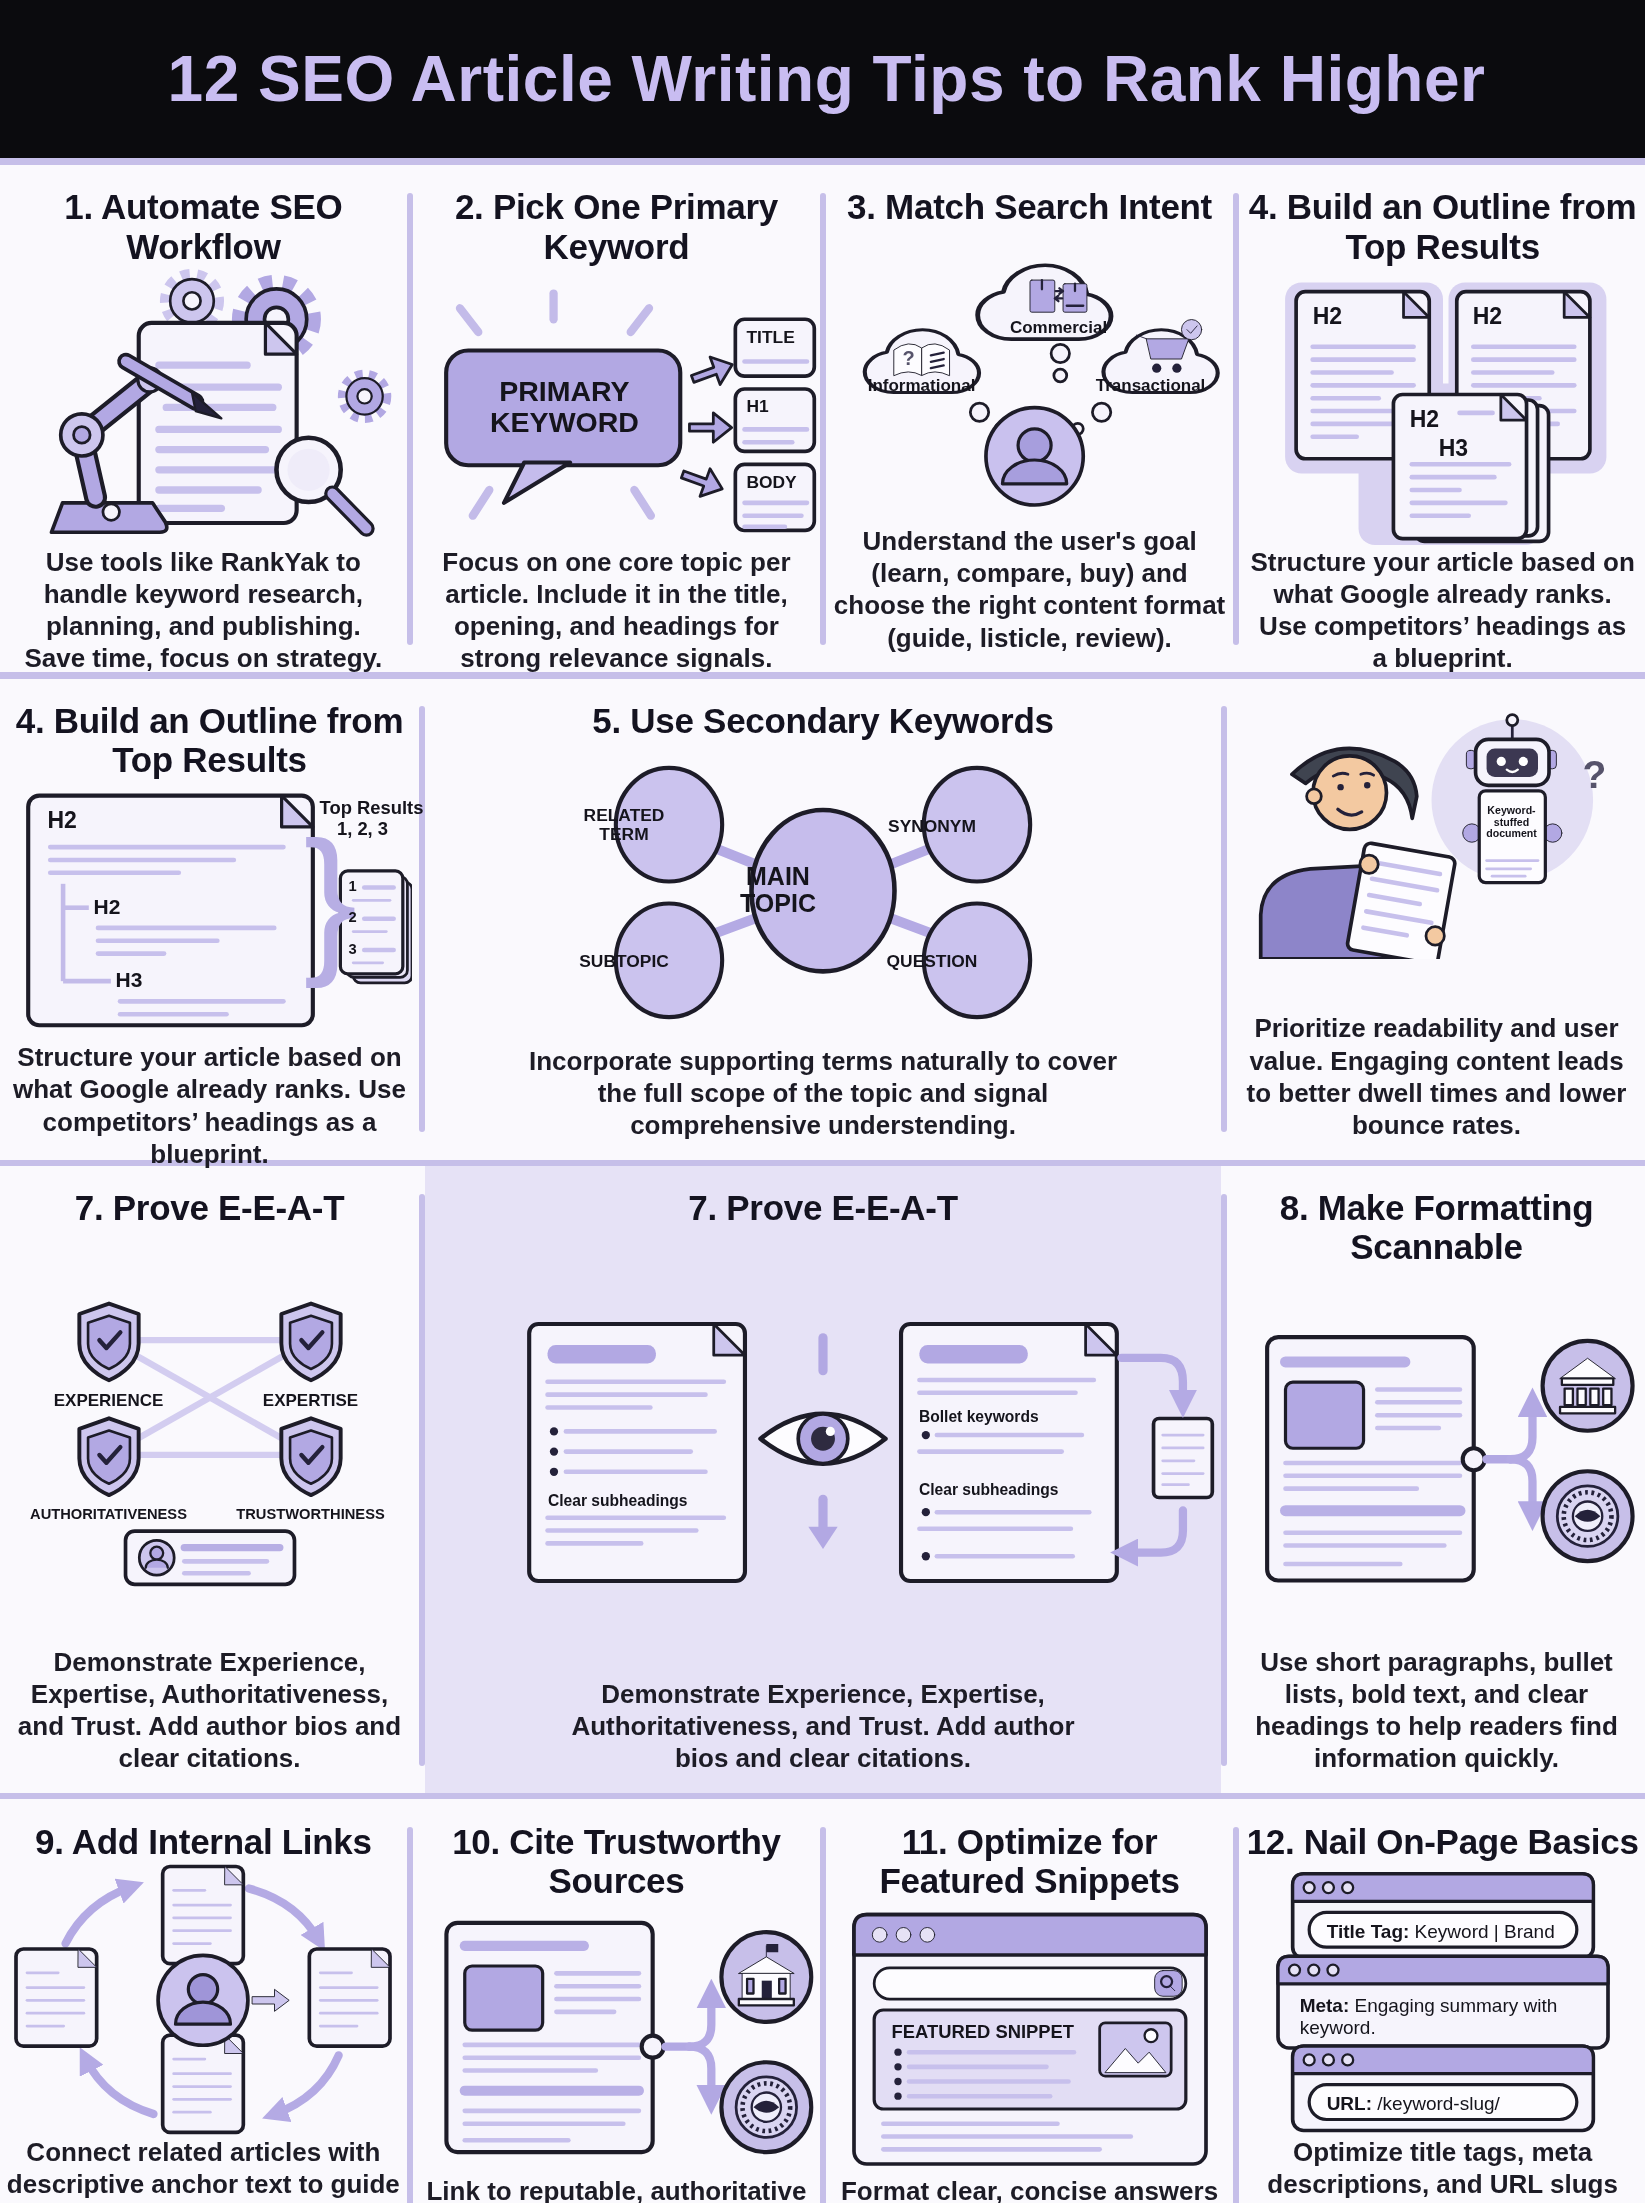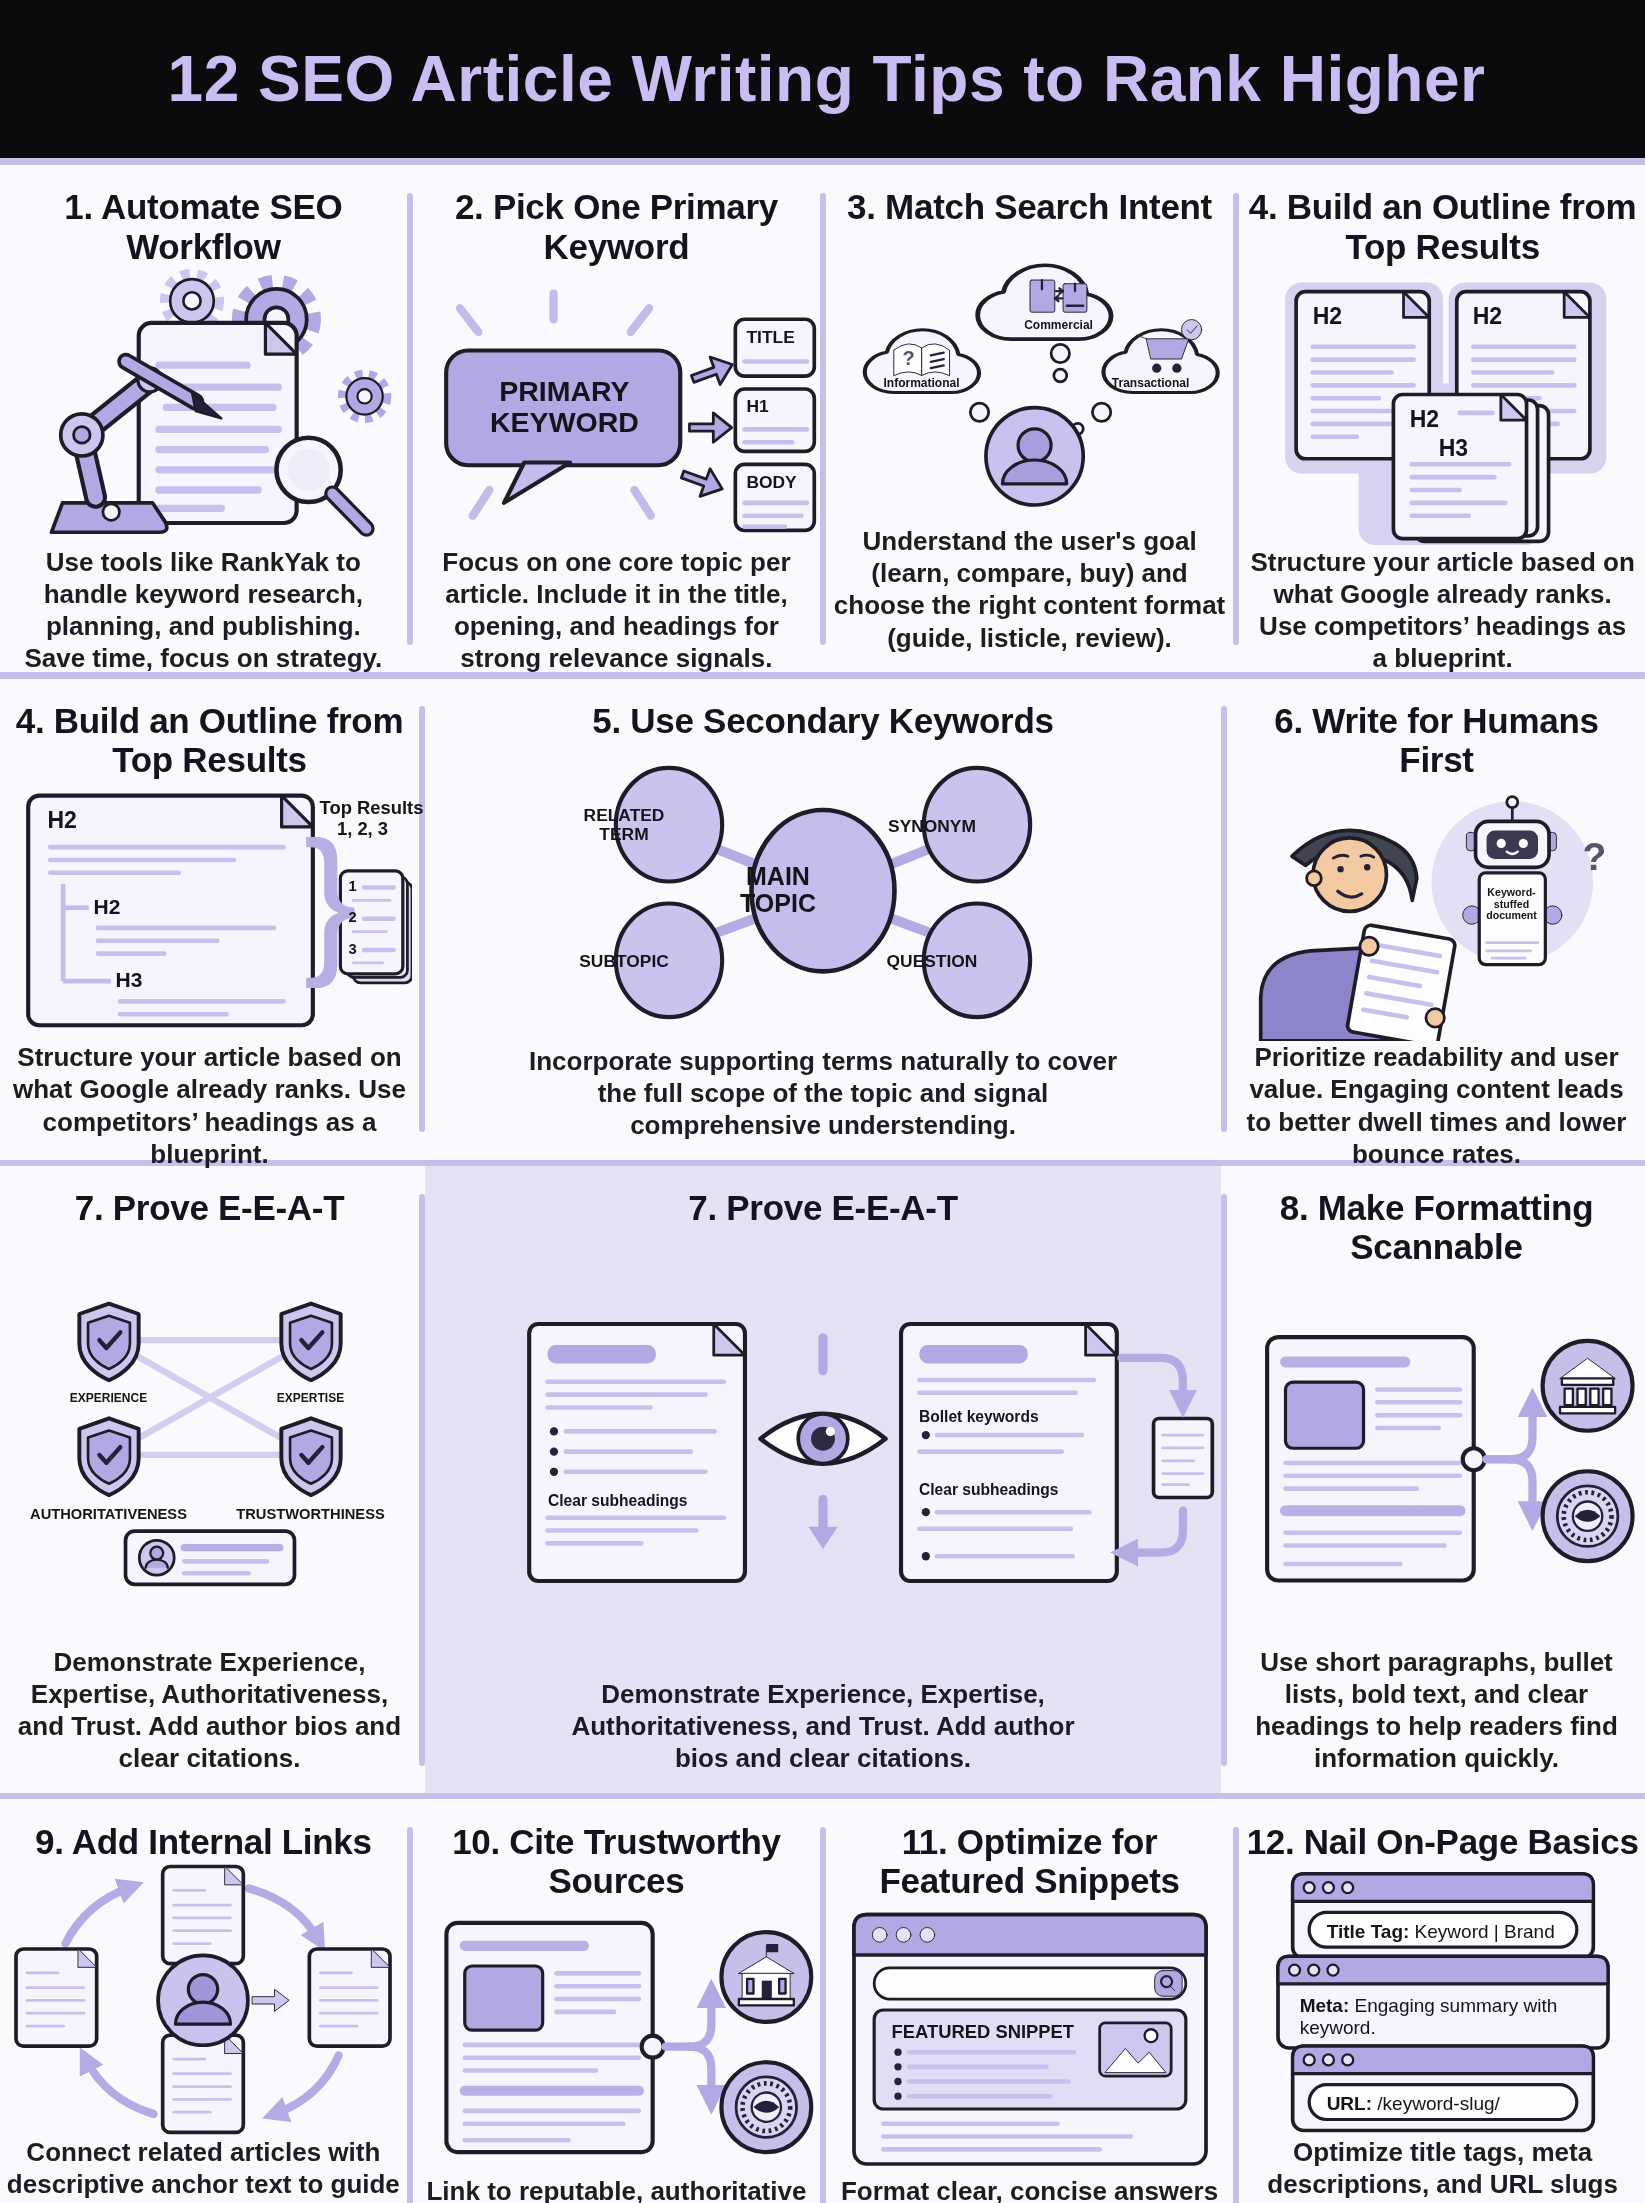--- a/index.html
+++ b/index.html
@@ -43,21 +43,21 @@
   .ln{stroke:#c7c0ec;stroke-width:8;stroke-linecap:round;fill:none}
   .ln5{stroke:#c7c0ec;stroke-width:5;stroke-linecap:round;fill:none}
   .ln3{stroke:#c7c0ec;stroke-width:3;stroke-linecap:round;fill:none}
   .lnb{stroke:#b4aae4;stroke-width:11;stroke-linecap:round;fill:none}
   .arr{stroke:#b4aae4;stroke-width:9;stroke-linecap:round;fill:none}
   .dk{stroke:#24213a;fill:none;stroke-linecap:round;stroke-linejoin:round}
   
   .lb{position:absolute;font-weight:700;color:#15141c;text-align:center;line-height:1.08;transform:translateX(-50%);white-space:nowrap;}
   .lb.wrap{white-space:normal;}
   .lb-l{position:absolute;font-weight:700;color:#15141c;text-align:left;line-height:1.15;white-space:nowrap;}
-  .f11{font-size:10.6px}.f16{font-size:14.7px}.f17{font-size:15.6px}.f18{font-size:12px}.f19{font-size:17.4px}
+  .f11{font-size:10.6px}.f16{font-size:14.7px}.f17{font-size:15.6px}.f18{font-size:17px}.f19{font-size:17.4px}
   .f20{font-size:18.4px}.f21{font-size:19px}.f23{font-size:21px}.f25{font-size:23px}.f27{font-size:25px}.f31{font-size:28.5px}
   .brace{position:absolute;font-size:161px;font-weight:400;color:#b7aee4;line-height:1;}
   .qmark{color:#56536b;font-weight:800;}
 </style>
 </head>
 <body>
 
 <div class="header">
   <h1>12 SEO Article Writing Tips to Rank Higher</h1>
 </div>
@@ -366,21 +366,20 @@
       <div class="lb f19" style="left:250px;top:197px">SUBTOPIC</div>
       <div class="lb f19" style="left:558px;top:197px">QUESTION</div>
       <div class="lb wrap f27" style="left:404px;top:108px;width:119px">MAIN TOPIC</div>
     </div>
     <p class="desc" style="max-width:588px">Incorporate supporting terms naturally to cover the full scope of the topic and signal comprehensive understending.</p>
   </div>
 
   <div class="vdiv"></div>
 
   <div class="card side">
-    <h2>6. Write for Humans First</h2>
     <div class="illu i-440-285">
       <svg viewBox="0 0 440 285">
         <g>
           <circle cx="302" cy="112" r="88" fill="#e3dff4"></circle>
           <circle cx="220" cy="186" r="11" fill="#e3dff4"></circle>
         </g>
         <g>
           <path class="dk s3" d="M302,30 V46"></path>
             <circle cx="302" cy="25" r="6" class="fdoc s s3"></circle>
           <rect x="252" y="58" width="10" height="20" rx="4" class="fmid s s25"></rect>

